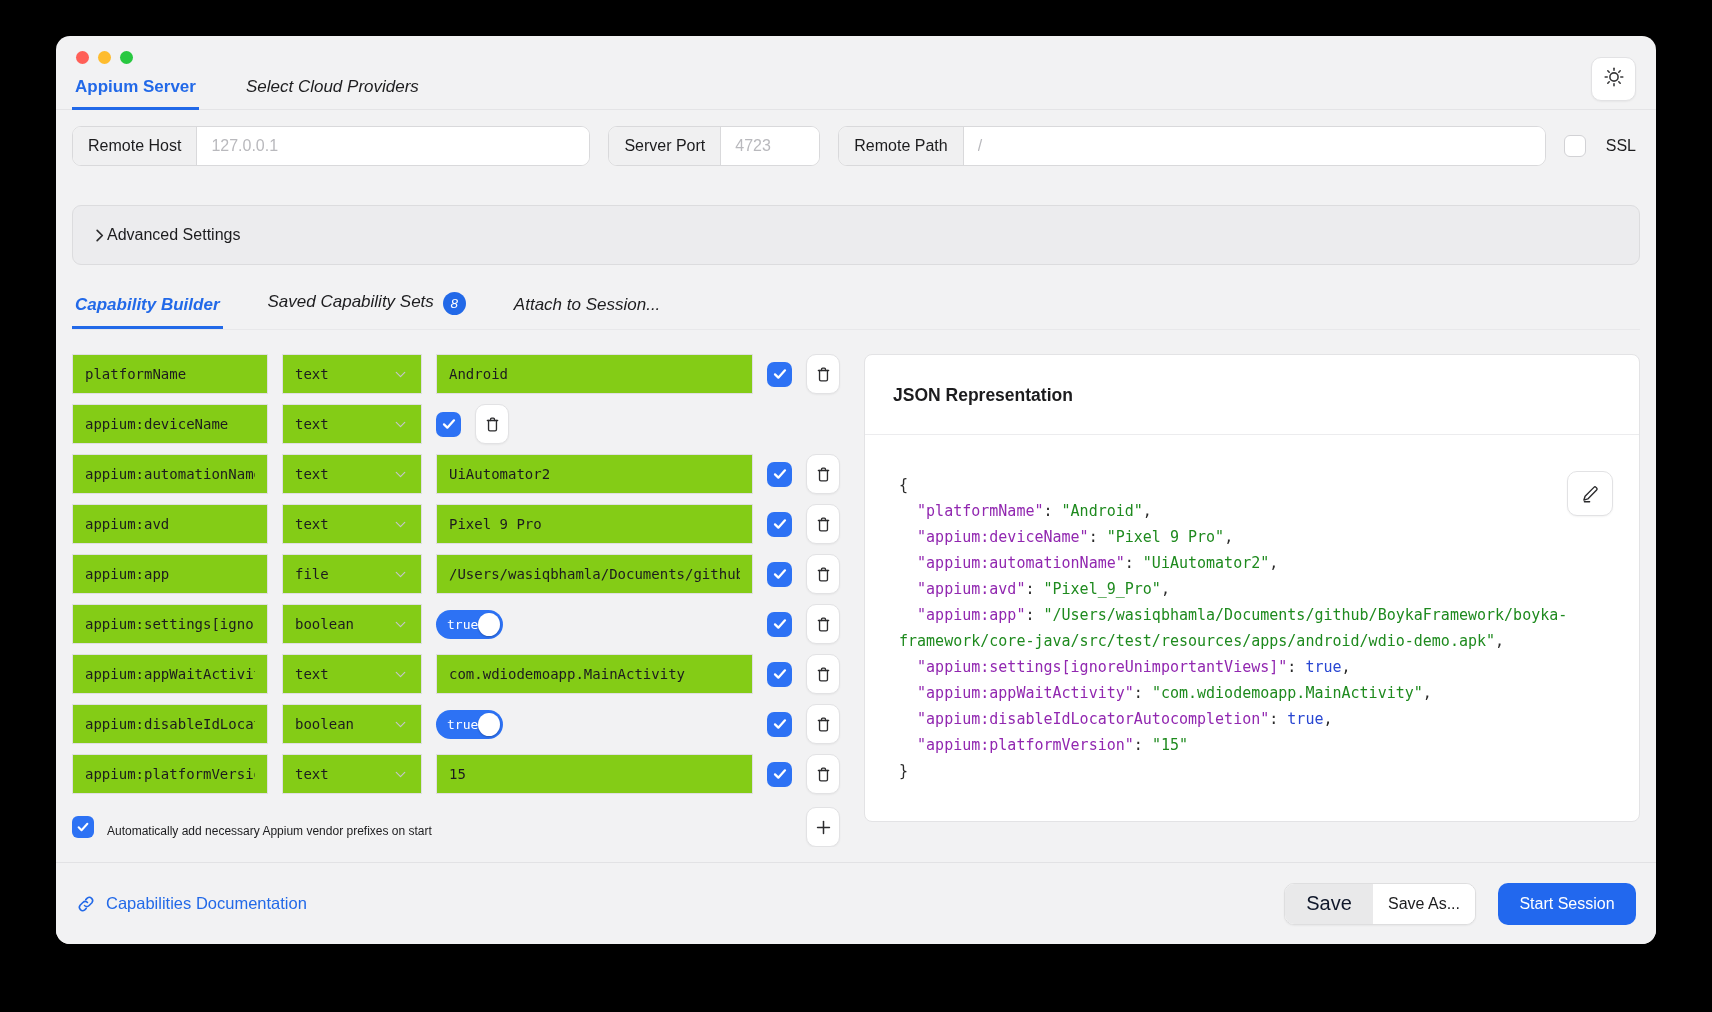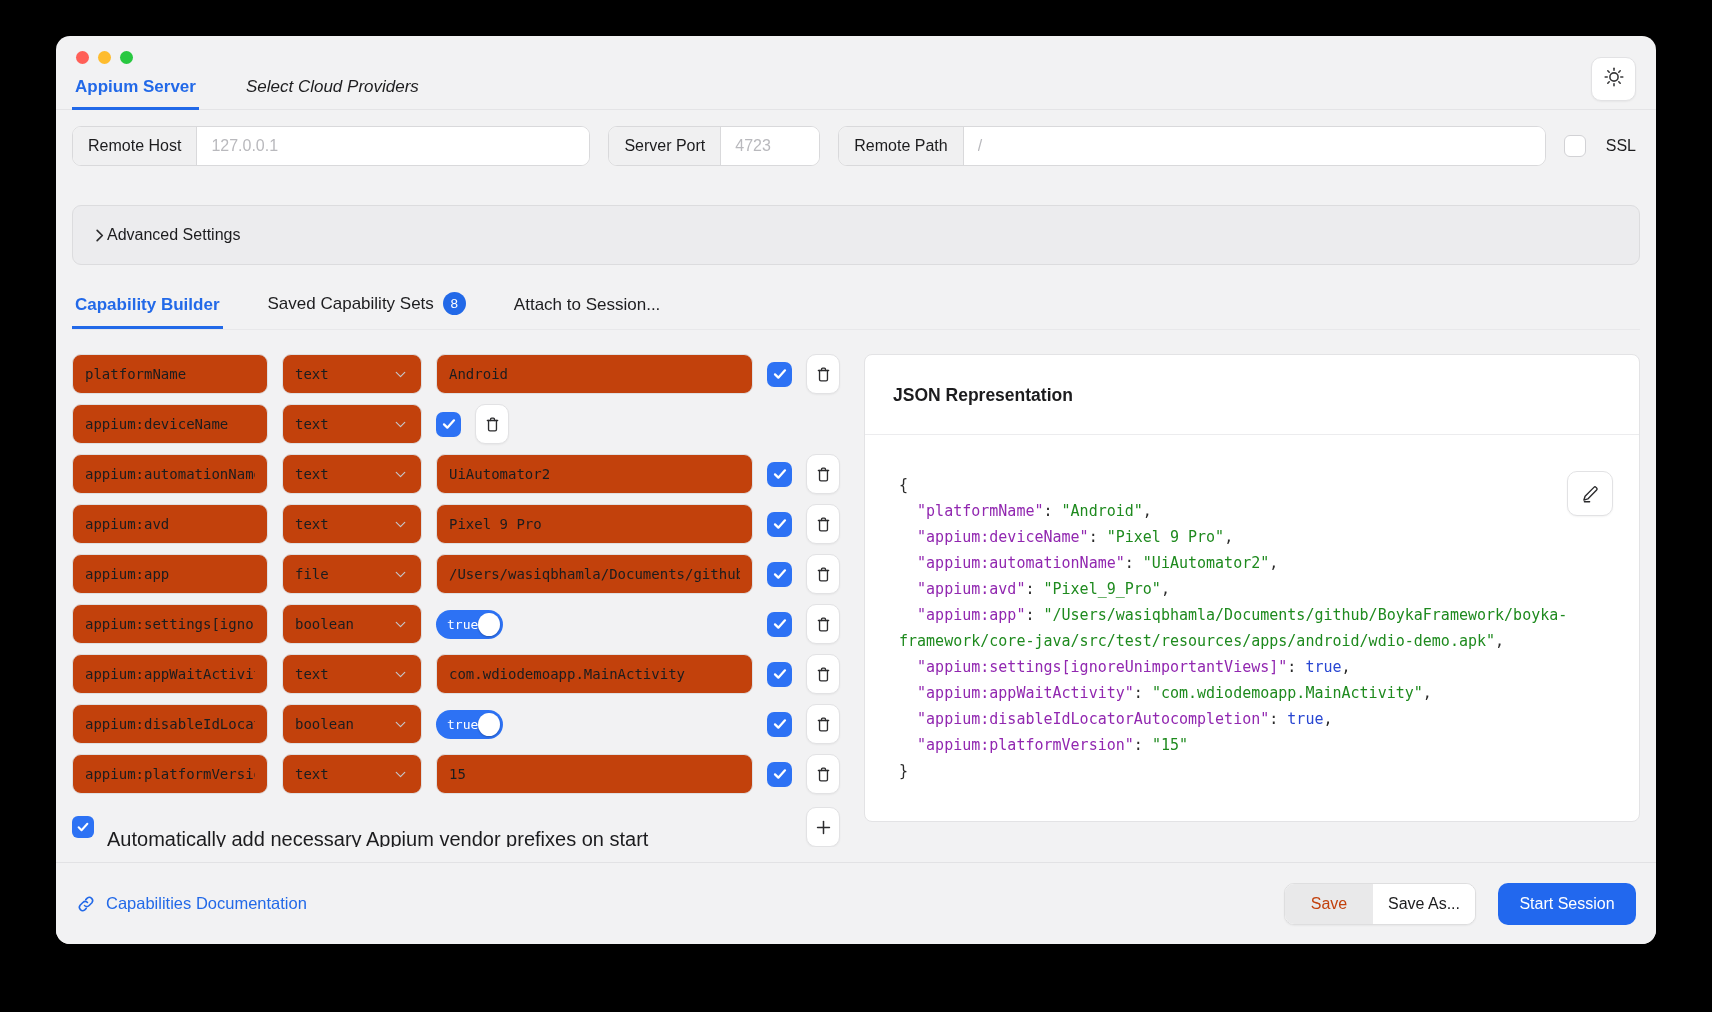--- a/index.html
+++ b/index.html
@@ -50,54 +50,54 @@
   .ssl-box { width:22px; height:22px; background:#fff; border:1px solid #d2d2d5; border-radius:6px; cursor:pointer; }
   .ssl-label { font-size:16px; }
 
   
   .advanced { margin:39px 16px 0; height:60px; background:#ececee; border:1px solid #dcdcde;
               border-radius:9px; display:flex; align-items:center; padding:0 19px; gap:0; cursor:pointer; }
   .advanced-label { font-size:16px; }
 
   
   .builder-tabs { display:flex; gap:42px; margin:13px 16px 0; border-bottom:1px solid #e8e8ea; align-items:flex-end; }
-  .b-tab { font-size:17px; color:#1d1d1f; padding:14px 3px 14px; display:flex; align-items:center; gap:9px; cursor:default; }
+  .b-tab { font-size:17px; color:#1d1d1f; padding:14px 3px 14px; display:flex; gap:9px; cursor:default;font-style:italic; }
   .b-tab.active { color:#2269e8; font-weight:bold; border-bottom:3px solid #2269e8; padding-bottom:11px; }
   .badge { width:23px; height:23px; border-radius:50%; background:#2269e8; color:#fff;
            font-size:13.5px; display:flex; align-items:center; justify-content:center; font-weight:normal; }
 
   
   .content { display:flex; gap:24px; padding:24px 16px 0; height:517px; overflow:hidden; align-items:flex-start; }
 
   .cap-col { width:768px; flex:0 0 auto; }
   .cap-rows { display:flex; flex-direction:column; gap:10px; }
   .cap-row { display:flex; gap:14px; height:40px; align-items:center; }
   .mono-box {
-    height:40px; border:1px solid #dfdfe1; border-radius:9px; background:#c2410c;
+    height:40px; border:1px solid #dfdfe1; border-radius:0; background:#84cc16;
     font-family:"DejaVu Sans Mono", monospace; font-size:14px; color:#1c1c1e;
     padding:0 12px; outline:none;
   }
   .cap-name { width:196px; flex:0 0 auto; }
   .cap-select { width:140px; flex:0 0 auto; display:flex; align-items:center;
                 justify-content:space-between; cursor:pointer; }
   .type-label { font-family:"DejaVu Sans Mono", monospace; font-size:14px; }
   .cap-value { flex:1; min-width:0; }
   .value-slot { flex:1; min-width:0; display:flex; align-items:center; }
   .toggle { width:67px; height:29px; background:#2d72f4; border-radius:15px; display:flex;
             align-items:center; justify-content:space-between; padding:0 3px 0 11px; cursor:pointer; }
   .toggle-label { color:#fff; font-family:"DejaVu Sans Mono", monospace; font-size:13px; }
   .knob { width:23px; height:23px; background:#fff; border-radius:50%; box-shadow:0 1px 2px rgba(0,0,0,.25); }
   .cbx { width:25px; height:25px; border-radius:7px; background:#2d72f4; display:flex;
          align-items:center; justify-content:center; flex:0 0 auto; cursor:pointer; }
   .trash-btn { width:34px; height:40px; flex:0 0 auto; }
 
   .auto-row { display:flex; align-items:center; gap:13px; margin-top:13px; }
   .auto-cbx { width:22px; height:22px; border-radius:6px; }
   .auto-cbx svg { width:14px; height:14px; }
-  .auto-label { font-size:20px; position:relative; top:12px; }
+  .auto-label { font-size:12px; position:relative; top:4px; }
   .plus-btn { margin-left:auto; }
 
   
   .json-panel { flex:1; background:#fff; border:1px solid #e3e3e5; border-radius:8px; height:468px; overflow:hidden; }
   .json-header { padding:30px 28px 28px; border-bottom:1px solid #ececee; }
   .json-title { font-size:17.5px; font-weight:bold; }
   .json-body { position:relative; padding:37px 34px 0; }
   .code { font-family:"DejaVu Sans Mono", monospace; font-size:15px; line-height:26px; color:#2a2a2a; }
   .code-line { white-space:pre-wrap; overflow-wrap:normal; }
   .tok-p { color:#2a2a2a; }
@@ -107,21 +107,21 @@
   .edit-btn { position:absolute; top:36px; right:26px; width:46px; height:45px; }
 
   
   .footer { position:absolute; left:0; right:0; bottom:0; height:82px; background:#f2f2f3;
             border-top:1px solid #e2e2e4; display:flex; align-items:center;
             justify-content:space-between; padding:0 20px; }
   .doc-link { display:flex; align-items:center; gap:10px; color:#2269e8; font-size:16.5px; cursor:pointer; }
   .footer-actions { display:flex; align-items:center; gap:22px; }
   .save-group { display:flex; height:42px; border-radius:10px; overflow:hidden;
                 border:1px solid #dededf; background:#fff; box-shadow:0 1px 2px rgba(0,0,0,.05); }
-  .save-btn { width:88px; background:#e9e9ea; color:#c2410c; font-size:16px; border:none; cursor:default; }
+  .save-btn { width:88px; background:#e9e9ea; color:#0f172a; font-size:20px; border:none; cursor:default; }
   .saveas-btn { width:102px; background:#fff; color:#1c1c1e; font-size:16px; border:none; cursor:pointer; }
   .start-btn { width:138px; height:42px; background:#2268ee; color:#fff; font-size:16px;
                border:none; border-radius:10px; cursor:pointer; }
   button { font-family:"Liberation Sans", sans-serif; }
 </style>
 </head>
 <body>
 
 <div class="window">
 

